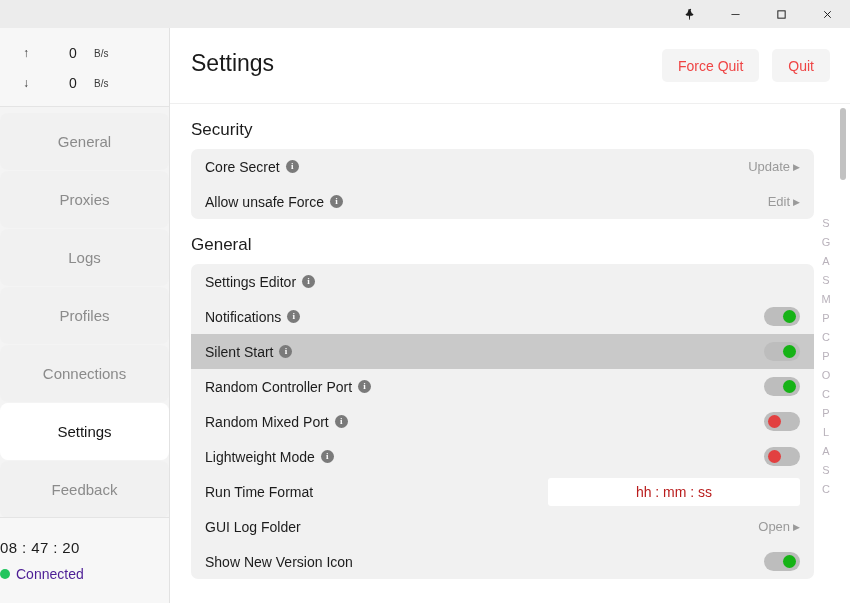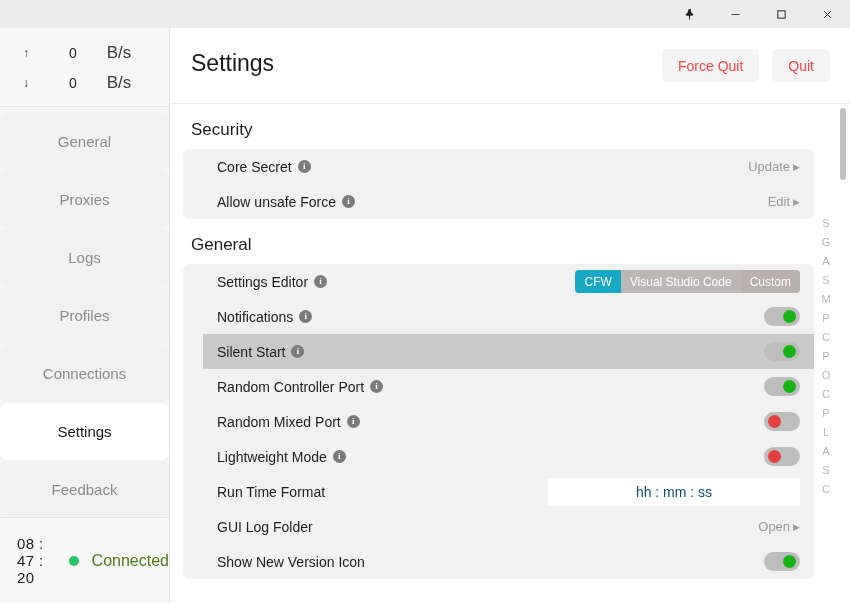--- a/index.html
+++ b/index.html
@@ -41,21 +41,21 @@
     border-bottom: 1px solid #e4e4e4;
     background: #f7f7f7;
   }
   .traffic-row {
     display: flex; align-items: center;
     height: 30px;
     font-size: 13px; color: #2a2a2a;
   }
   .tr-arrow { width: 52px; text-align: center; font-size: 12px; color: #333; }
   .tr-val   { width: 42px; text-align: center; font-size: 14px; color: #1d1d1d; }
-  .tr-unit  { width: 50px; text-align: center; font-size: 17px; color: #3a3a3a; }
+  .tr-unit  { width: 50px; text-align: left; font-size: 10px; color: #3a3a3a; }
 
   .nav { padding-top: 6px; }
   .nav-item {
     height: 57px;
     display: flex; align-items: center; justify-content: center;
     font-size: 15px;
     color: #8b8b8b;
     background: #f1f1f1;
     border-radius: 8px;
     margin: 0 0 1px 0;
@@ -64,27 +64,26 @@
   .nav-item.active {
     background: #ffffff;
     color: #161616;
   }
 
   .status {
     position: absolute; bottom: 0; left: 0;
     width: 169px; height: 86px;
     border-top: 1px solid #e4e4e4;
     background: #f7f7f7;
-    display: flex; flex-direction: row;
-    align-items: center; justify-content: center;
+    display: flex; flex-direction: column;
+    align-items: flex-start; justify-content: center;
     gap: 10px;
-    padding-left: 17px;
   }
   .status-clock { font-size: 15px; color: #1d1d1d; letter-spacing: .4px; }
-  .status-conn { display: flex; align-items: center; gap: 13px; font-size: 16px; color: #4d7c0f; }
+  .status-conn { display: flex; align-items: center; gap: 6px; font-size: 14px; color: #4c1d95; }
   .dot { width: 10px; height: 10px; border-radius: 50%; background: #22c55e; display: inline-block; }
 
   
   .header {
     position: absolute; top: 28px; left: 170px;
     width: 680px; height: 76px;
     background: #ffffff;
     border-bottom: 1px solid #efefef;
   }
   .page-title {
@@ -111,25 +110,24 @@
     position: absolute; top: 104px; left: 170px;
     width: 680px; height: 499px;
     background: #ffffff;
     overflow: hidden;
   }
   .section-title {
     font-size: 17px; color: #1c1c1c;
     margin: 16px 0 9px 21px;
   }
   .card {
-    margin: 0 36px 0 13px;
+    margin: 0 36px 0 21px;
     background: #f1f1f1;
     border-radius: 7px;
     overflow: hidden;
-    padding-left: 20px;
   }
   .row {
     height: 35px;
     display: flex; align-items: center;
     padding: 0 14px;
     position: relative;
   }
   .row.hover { background: #c9c9c9; gap: 35px; }
   .row-label {
     font-size: 14px; color: #1c1c1c;
@@ -185,21 +183,21 @@
   }
   .seg.mid { background: #bdb6b6; }
   .seg.active { background: #17a8c4; color: #ffffff; }
 
   
   .text-input {
     width: 252px; height: 28px;
     background: #ffffff;
     border: none; border-radius: 3px;
     text-align: center;
-    font-size: 14px; color: #0c4a6e;
+    font-size: 14px; color: #b91c1c;
     font-family: "Liberation Sans", sans-serif;
   }
 
   
   .index-rail {
     position: absolute; top: 216px; right: 16px;
     width: 16px;
     display: flex; flex-direction: column; align-items: center;
     gap: 4px;
     z-index: 5;
@@ -336,27 +334,20 @@
       </div>
     </div>
 
     <div class="section-title">General</div>
     <div class="card">
 
       <div class="row">
         <div class="row-label">
           <span>Settings Editor</span>
           <span class="info-icon">i</span>
-        </div>
-        <div class="row-right">
-          <div class="segmented">
-            <div class="seg active">CFW</div>
-            <div class="seg mid">Visual Studio Code</div>
-            <div class="seg">Custom</div>
-          </div>
         </div>
       </div>
 
       <div class="row">
         <div class="row-label">
           <span>Notifications</span>
           <span class="info-icon">i</span>
         </div>
         <div class="row-right">
           <div class="toggle on">

